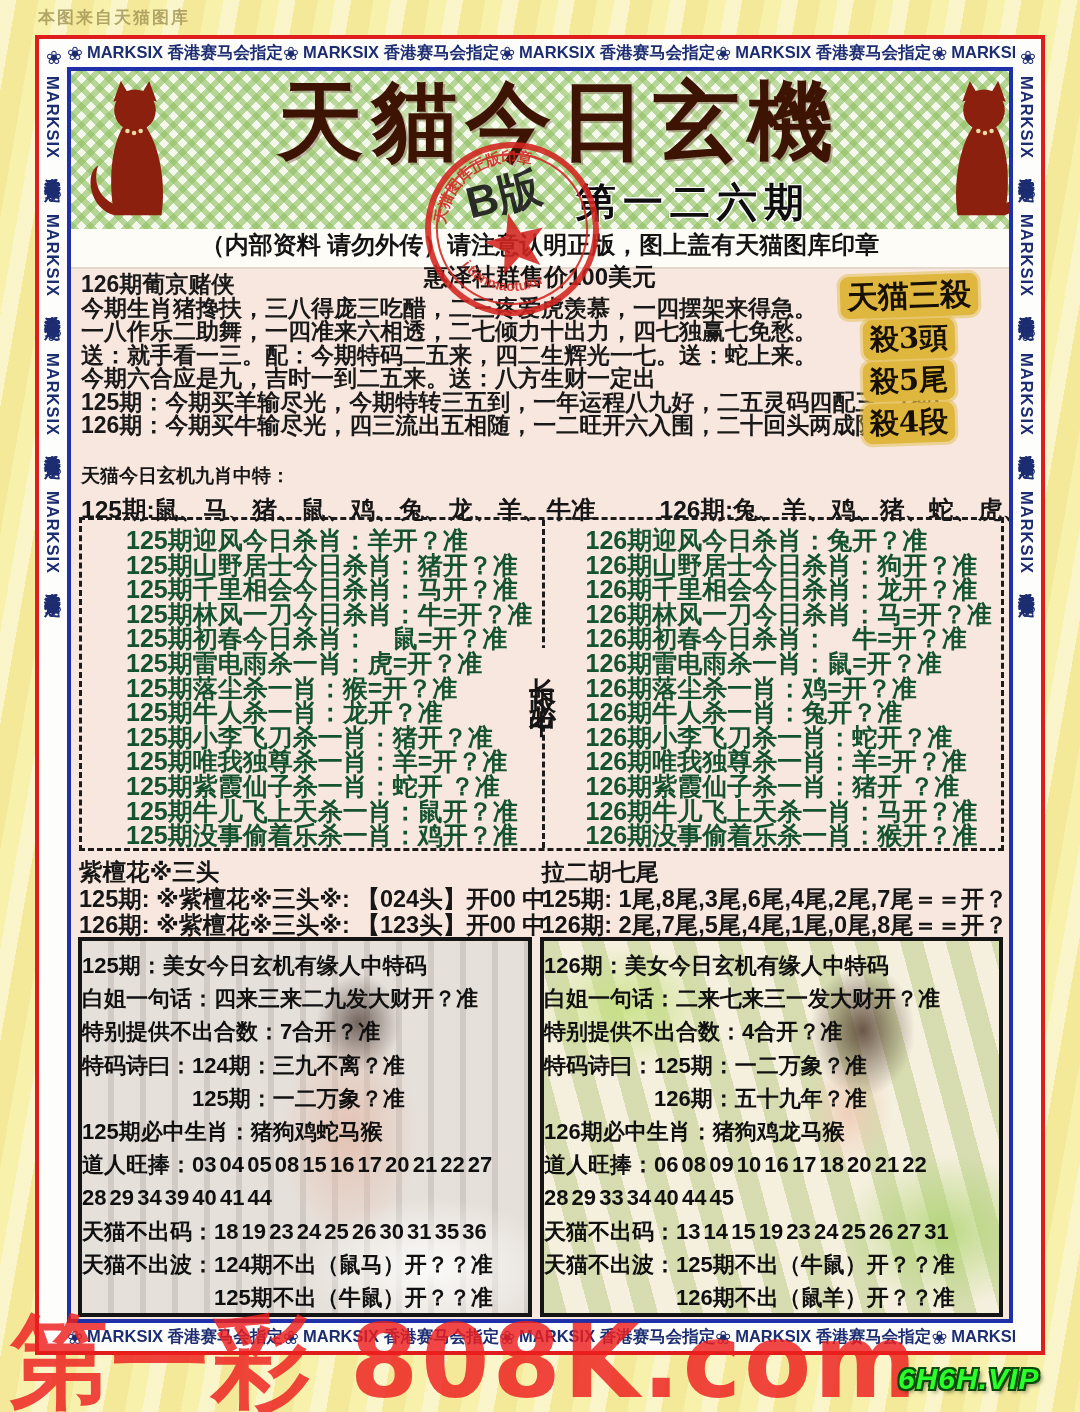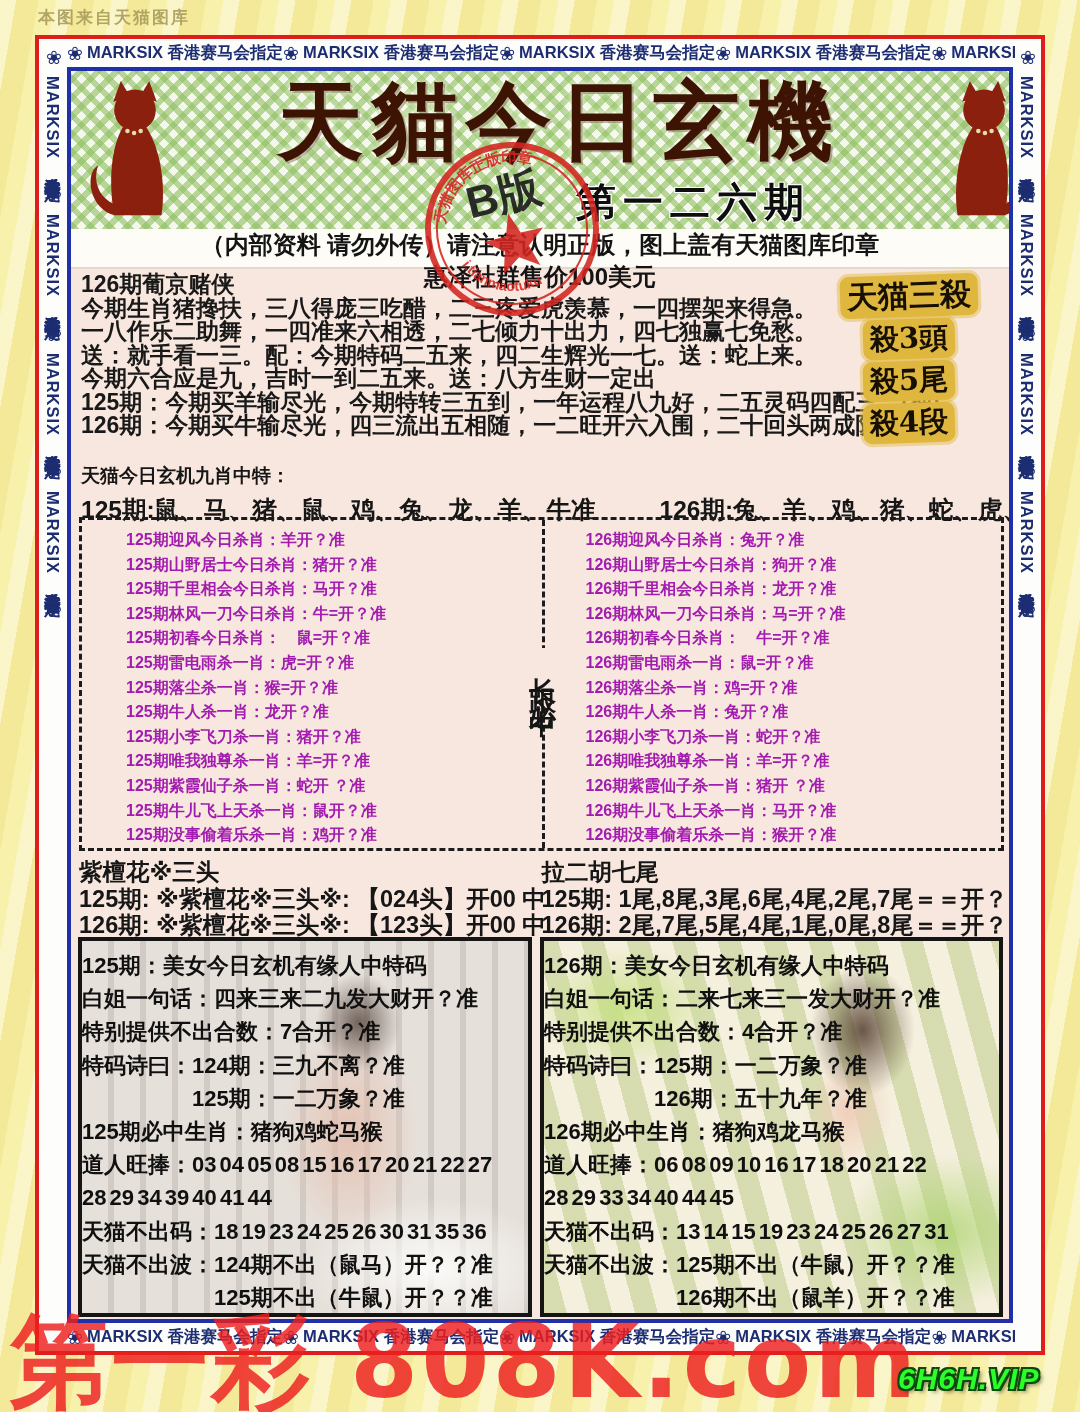--- a/index.html
+++ b/index.html
@@ -67,22 +67,22 @@
     box-shadow:0 0 0 3px rgba(223,183,62,.45);}
   .s0{font-size:31px;}
   
   .jiuxiao{position:absolute;left:10px;top:392px;width:925px;color:#161616;}
   .jx-h{font-size:19px;font-weight:700;margin-bottom:4px;}
   .jx-row{font-size:24.5px;font-weight:700;display:flex;white-space:nowrap;}
   .jx-row span:first-child{margin-right:64px;}
   
   .killbox{position:absolute;left:8px;top:446px;width:925px;height:334px;box-sizing:border-box;
     border:3px dashed #1c1c1c;display:flex;}
-  .kcol{width:50%;box-sizing:border-box;padding:8px 0 0 44px;font-size:16px;font-weight:600;
-    color:#a21caf;white-space:nowrap;}
+  .kcol{width:50%;box-sizing:border-box;padding:8px 0 0 44px;font-size:25px;font-weight:600;
+    color:#14532d;white-space:nowrap;}
   .kcol div{height:24.6px;line-height:24.6px;}
   .kdivider{position:absolute;left:50%;top:0;bottom:0;border-left:3px dashed #1c1c1c;}
   .kvert{position:absolute;left:calc(50% - 17px);top:128px;writing-mode:vertical-rl;
     font-size:27px;font-weight:700;letter-spacing:11px;color:#151515;background:#f8e7de;
     padding:8px 0;z-index:2;}
   
   .duo{position:absolute;left:8px;top:788px;width:925px;display:flex;color:#161616;
     font-weight:600;}
   .duo .half{width:50%;white-space:nowrap;}
   .duo .h{font-size:23.5px;height:27px;}

